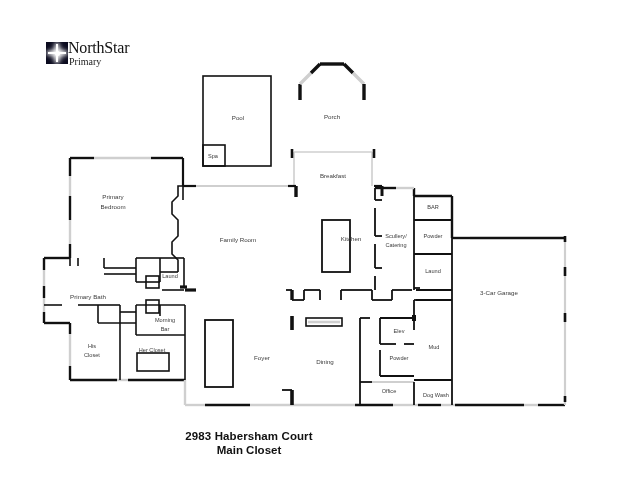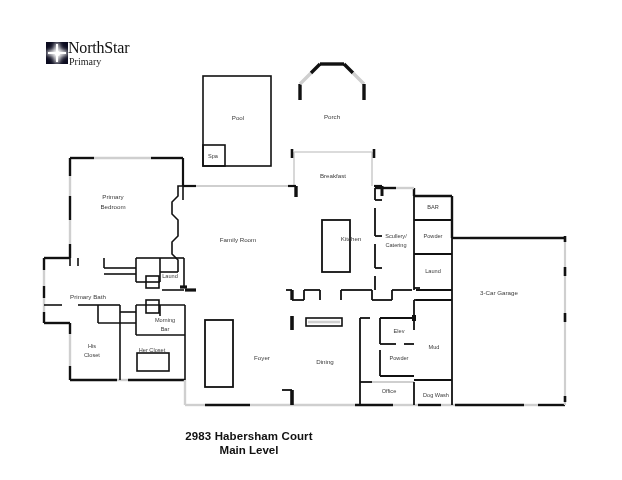--- a/index.html
+++ b/index.html
@@ -409,16 +409,16 @@
       <text class="rm-label small" x="434" y="348">Mud</text>
       <text class="rm-label small" x="389" y="392">Office</text>
       <text class="rm-label small" x="436" y="396">Dog Wash</text>
     </g>
 
   </svg>
   </div>
 
   <div id="caption">
     <span class="line1">2983 Habersham Court</span>
-    <span class="line2">Main Level</span>
+    <span class="line2">Main Closet</span>
   </div>
 
 </div>
 
 </body></html>

